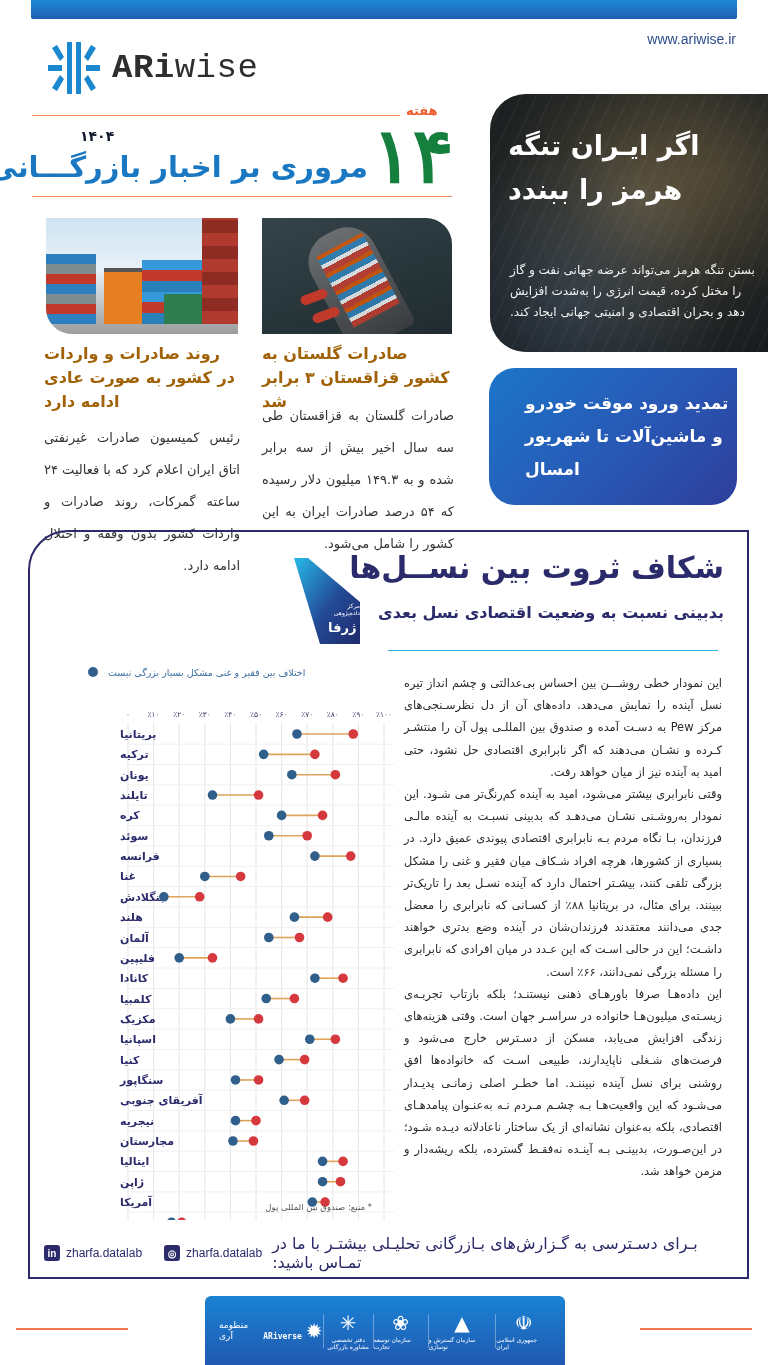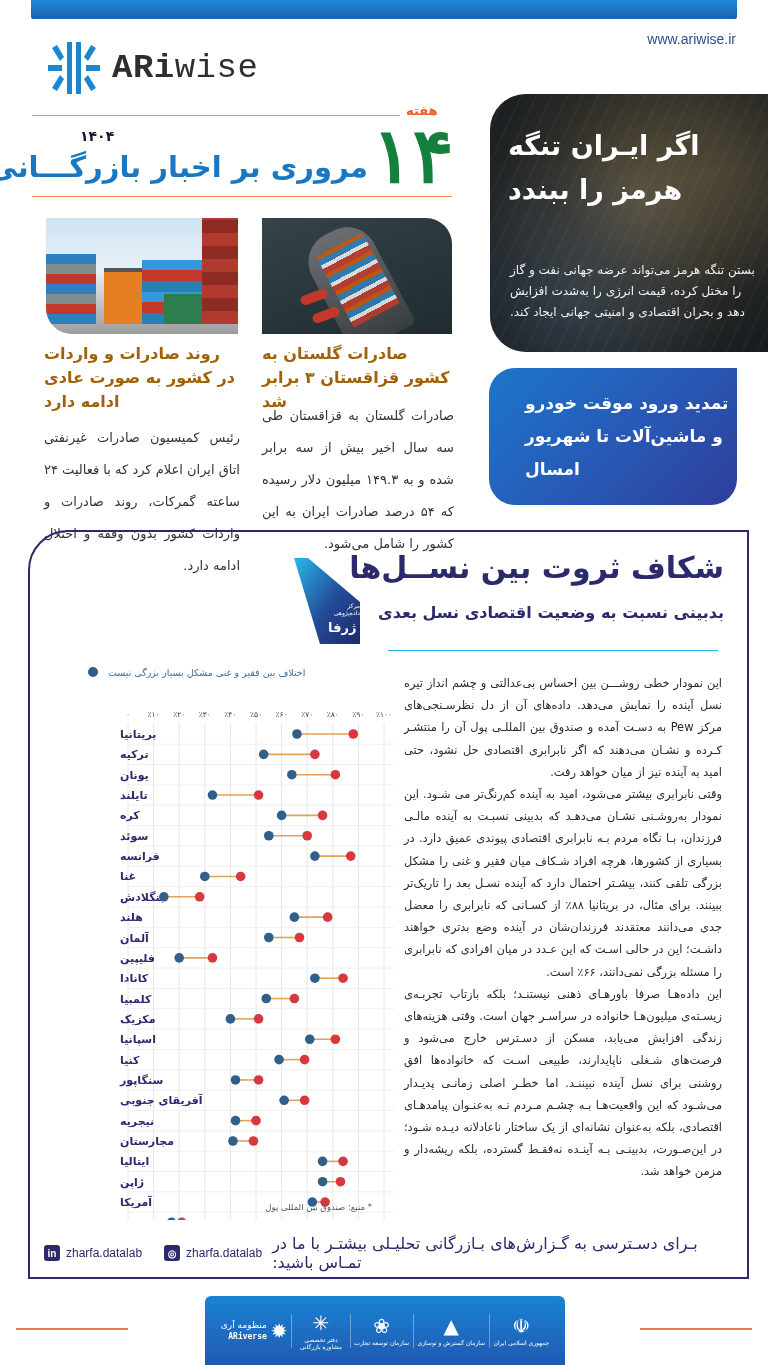--- a/index.html
+++ b/index.html
@@ -81,21 +81,21 @@
     font-size: 10px; font-weight: bold; font-family: "Liberation Sans", sans-serif; }
   .contact-text { font-size: 16px; color: #2b2a6a; }
 
   .footer-line { position: absolute; top: 1328px; height: 2px; background: #f07a4d; }
   .footer-bar { position: absolute; left: 205px; top: 1296px; width: 360px; height: 69px; border-radius: 6px 6px 0 0;
     background: linear-gradient(180deg, #1a83d3 0%, #2059b2 100%); display: flex; align-items: center; justify-content: space-around; padding: 0 14px; }
   .footer-logo { display: flex; flex-direction: column; align-items: center; color: #fff; font-size: 6px; gap: 2px; }
   .footer-logo .glyph { font-size: 20px; line-height: 22px; color: #fff; }
   .footer-sep { width: 1px; height: 34px; background: rgba(255,255,255,0.35); }
   .ariverse { flex-direction: row; gap: 4px; }
-  .ariverse .txt { display: flex; flex-direction: column; align-items: flex-end; font-size: 9px; line-height: 11px; }
+  .ariverse .txt { display: flex; flex-direction: row; align-items: flex-end; font-size: 9px; line-height: 11px; }
   .ariverse .txt .en { font-family: "DejaVu Sans Mono", monospace; font-size: 8px; font-weight: bold; }
 </style>
 </head>
 <body>
 
 <div class="top-bar"></div>
 <div class="site-url">www.ariwise.ir</div>
 
 <div class="logo">
   <svg class="logo-mark" viewBox="0 0 56 56">

